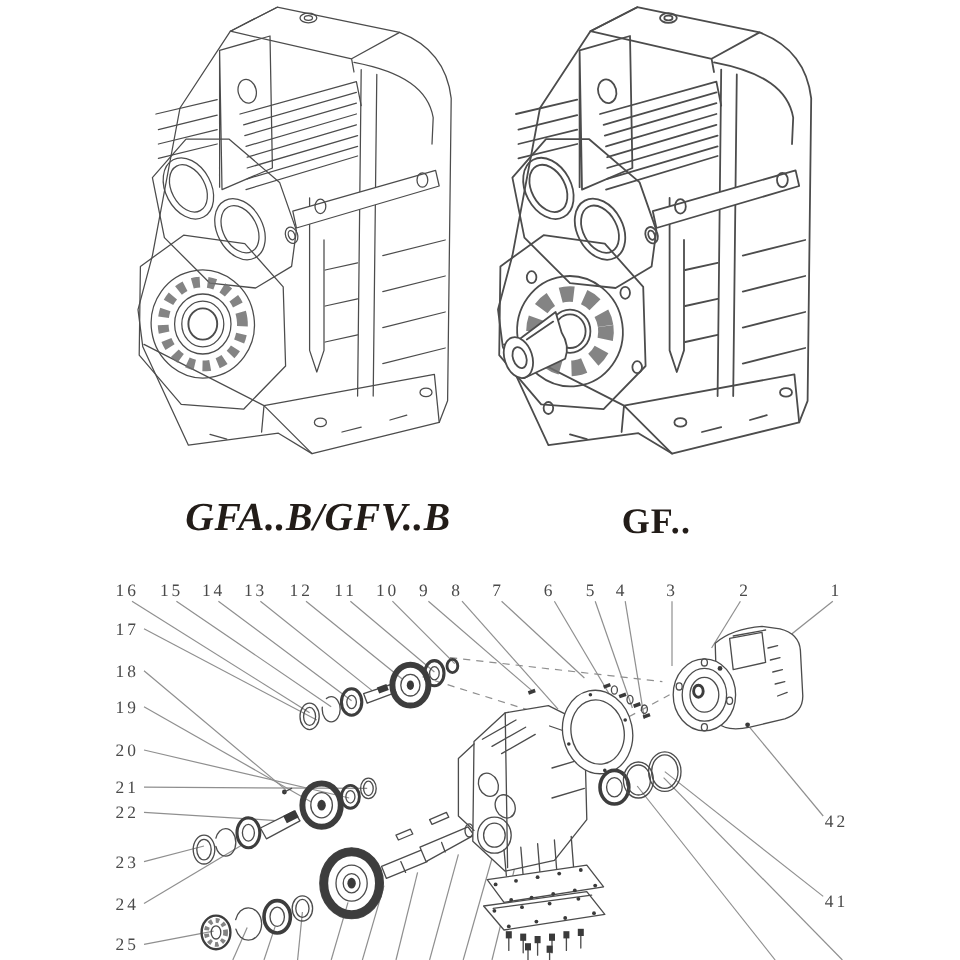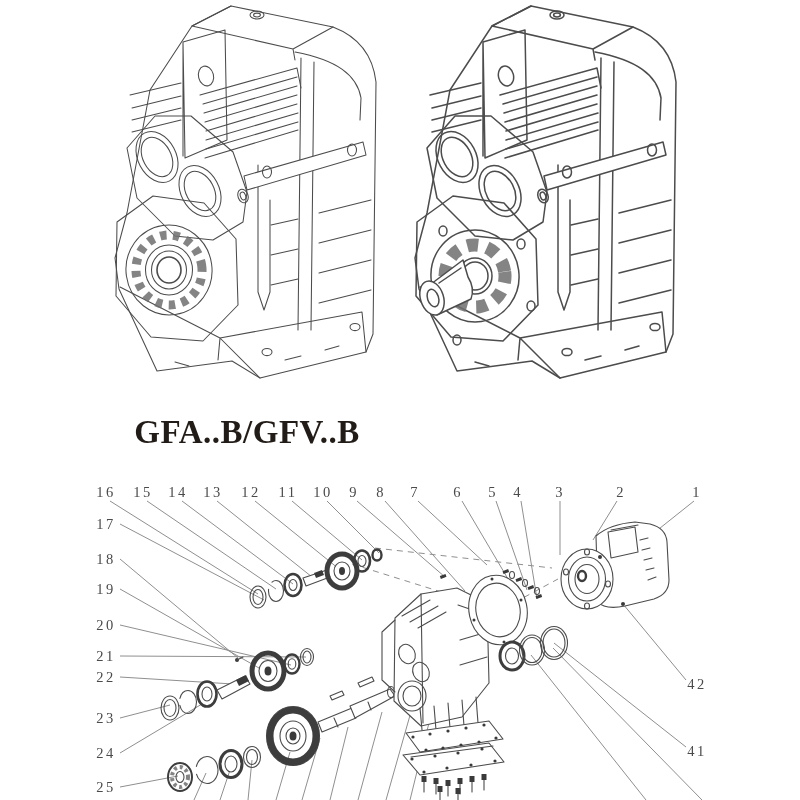--- a/index.html
+++ b/index.html
@@ -9,21 +9,21 @@
   
   svg .ln{stroke:#4c4c4c;fill:none;stroke-linecap:round;stroke-linejoin:round;}
   svg .wt{stroke:#4c4c4c;fill:#ffffff;stroke-linecap:round;stroke-linejoin:round;}
   svg .dark{fill:#3a3a3a;stroke:none;}
   svg .rim{stroke:#3d3d3d;fill:none;}
   svg .cage{stroke:#6e6e6e;fill:none;opacity:.85;}
   svg .ldr{stroke:#8f8f8f;stroke-width:1;fill:none;}
   svg .dsh{stroke:#8f8f8f;stroke-width:1;fill:none;stroke-dasharray:6 5;}
   #exploded text{font-family:"Liberation Serif",serif;font-size:14.5px;fill:#4a4a4a;letter-spacing:2.5px;}
   .caption{position:absolute;text-align:center;font-weight:bold;color:#221c18;}
-  .caption.left{left:92px;top:414px;width:310px;font-size:33px;letter-spacing:.5px;}
+  .caption.left{left:110px;top:414px;width:310px;font-size:33px;letter-spacing:.5px;font-style:italic;}
   .caption.right{left:462px;top:418px;width:170px;font-size:30px;letter-spacing:1px;}
 </style>
 </head>
 <body>
 
 <div class="stage">
 
   <svg width="0" height="0" style="position:absolute" aria-hidden="true">
     <defs>
       <g id="gbody">
@@ -102,20 +102,21 @@
       <g>
         <path class="wt" d="M58,260 L30,281 Q21,287 22,299 Q23,313 32,315 L66,299 Q70,288 63,277 Z"></path>
         <ellipse class="wt" cx="27" cy="298" rx="11.5" ry="17.5" transform="rotate(-18 27 298)"></ellipse>
         <ellipse class="ln" cx="28" cy="298" rx="5.5" ry="9" transform="rotate(-18 28 298)"></ellipse>
         <path class="ln" d="M34,283 L56,268"></path>
       </g>
     </g>
   </svg>
 
   <div class="caption left">GFA..B/GFV..B</div>
+  <div class="caption right">GF..</div>
 
   <svg id="exploded" viewBox="0 0 710 320" width="710" height="320" style="left:90px;top:480px;">
 
     <g>
       <path class="dsh" d="M262,84 L396,126"></path>
       <path class="dsh" d="M285,68 L462,88"></path>
       <path class="dsh" d="M405,133 L468,99"></path>
     </g>
 
     <g>

